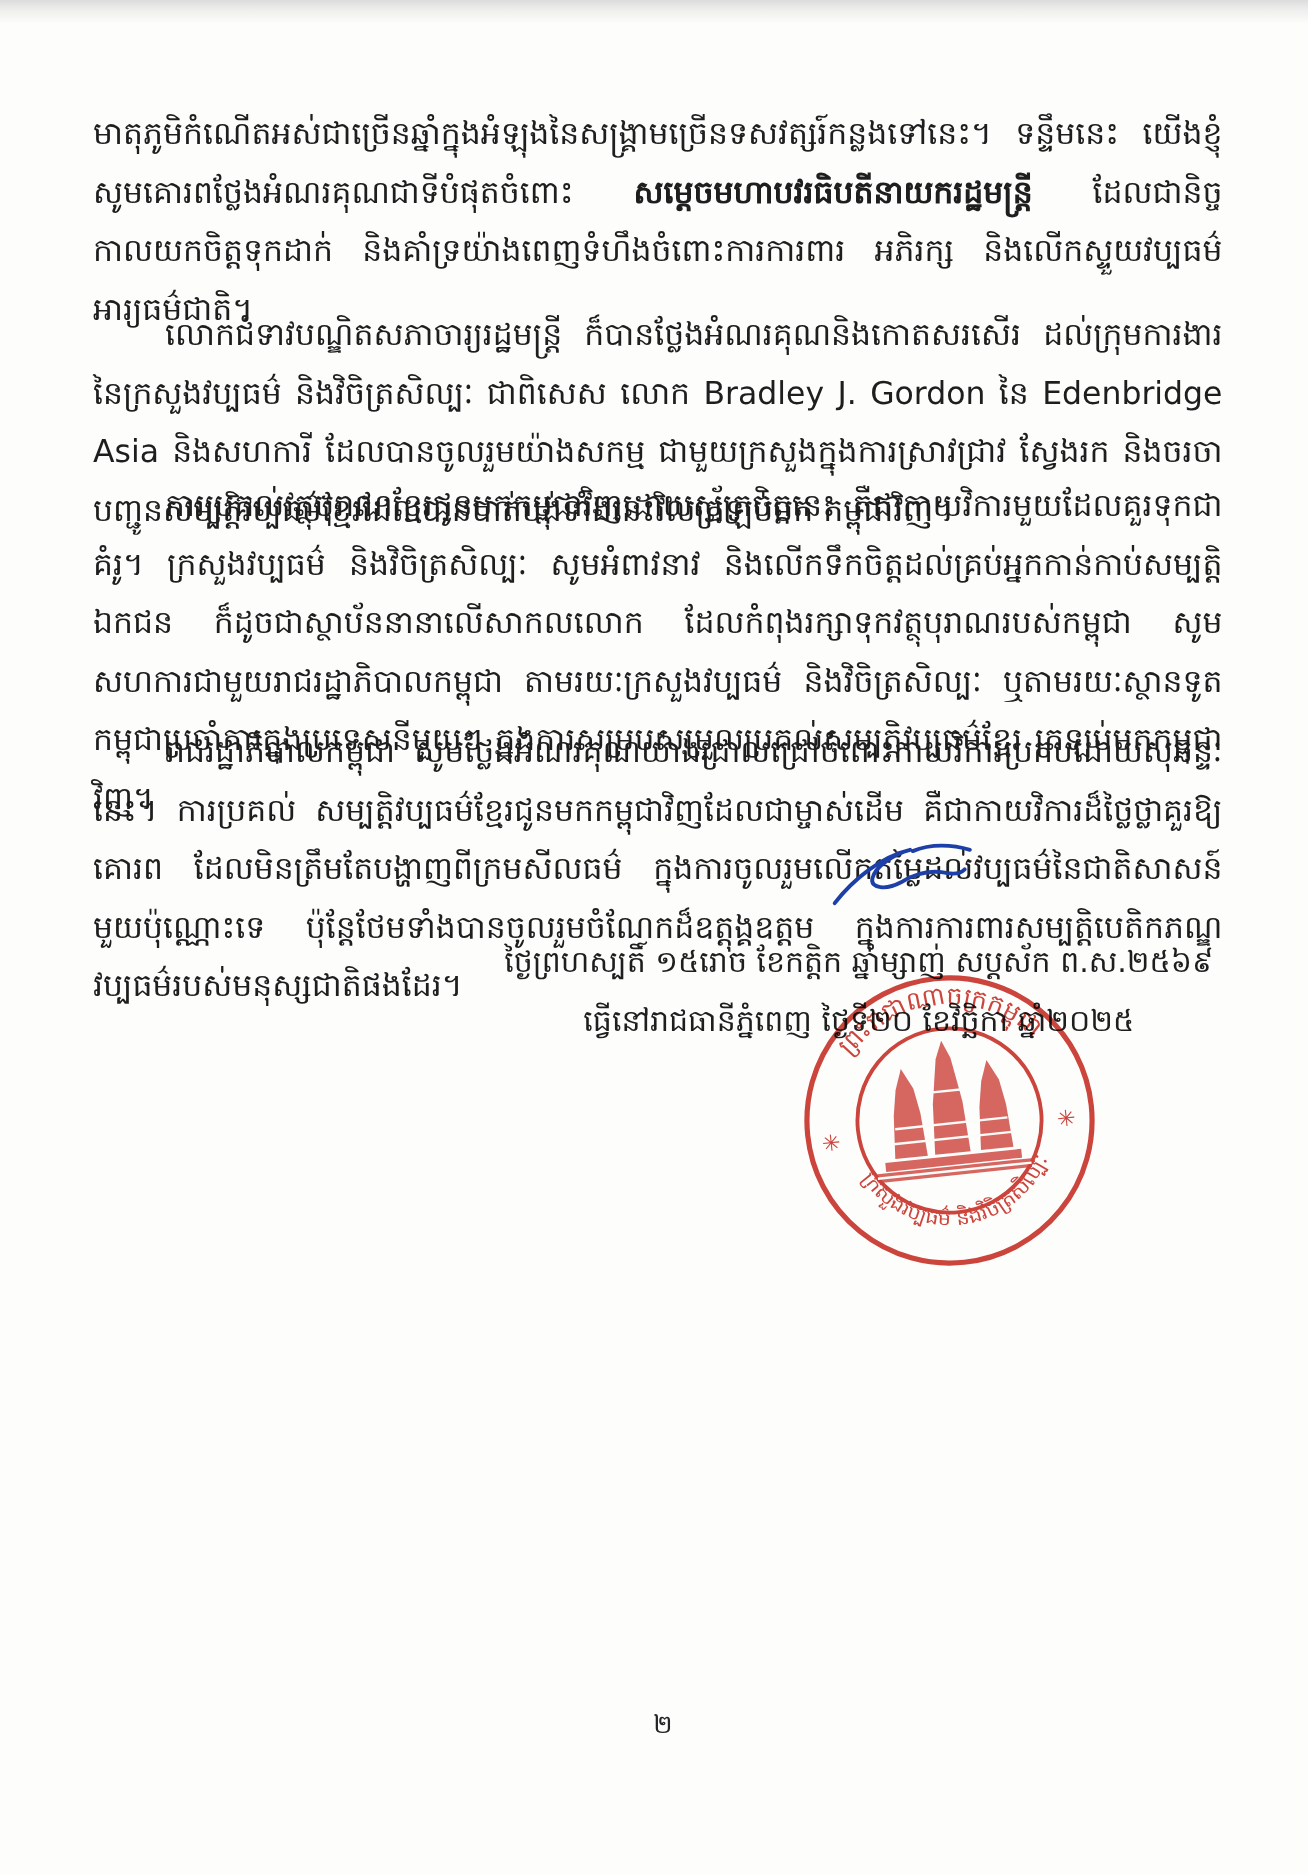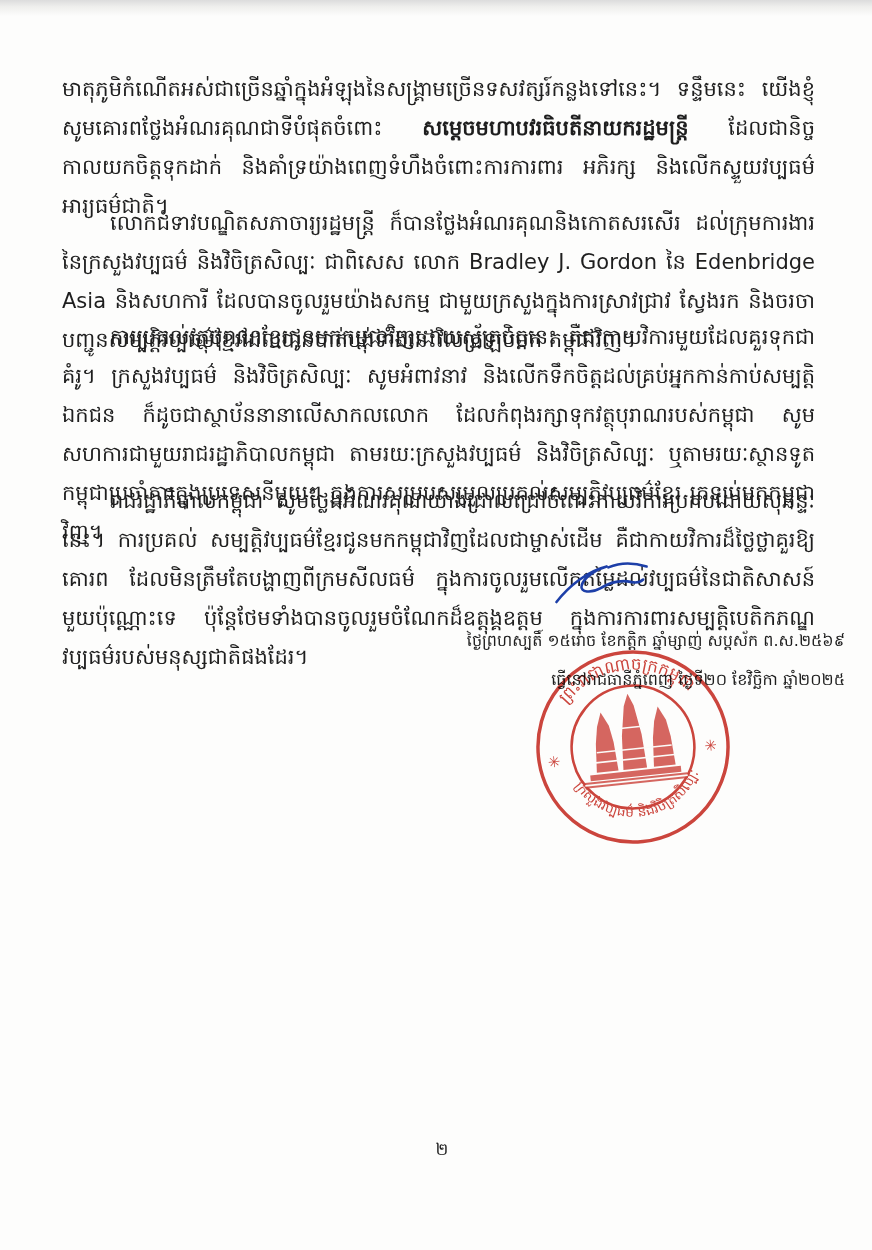--- a/index.html
+++ b/index.html
@@ -21,22 +21,22 @@
   .para{
     position:absolute;left:62px;width:753px;
     font-size:21px;line-height:39px;color:#1e1e1e;
     text-align:justify;
     margin:0;
   }
   .indent{text-indent:48px;}
   .bold-honorific{font-weight:bold;}
   .dateline{
     position:absolute;left:300px;width:545px;
-    text-align:right;color:#1e1e1e;
-    font-size:16px;line-height:38px;
+    text-align:center;color:#1e1e1e;
+    font-size:20px;line-height:38px;
   }
   .seal{
     position:absolute;left:534px;top:648px;width:198px;height:198px;
     mix-blend-mode:multiply;
     opacity:.92;
     transform:rotate(-6deg);
   }
   .signature{
     position:absolute;left:553px;top:556px;width:104px;height:54px;
   }

